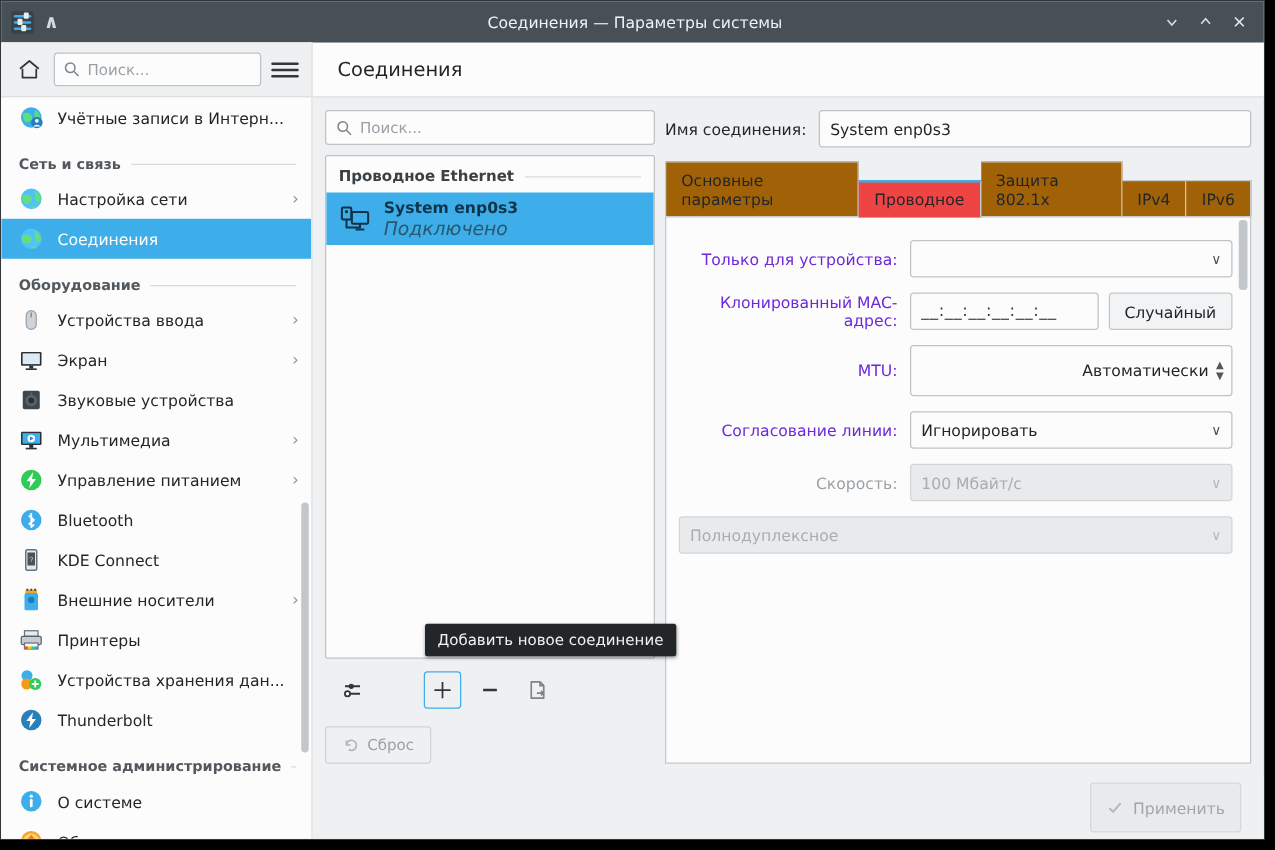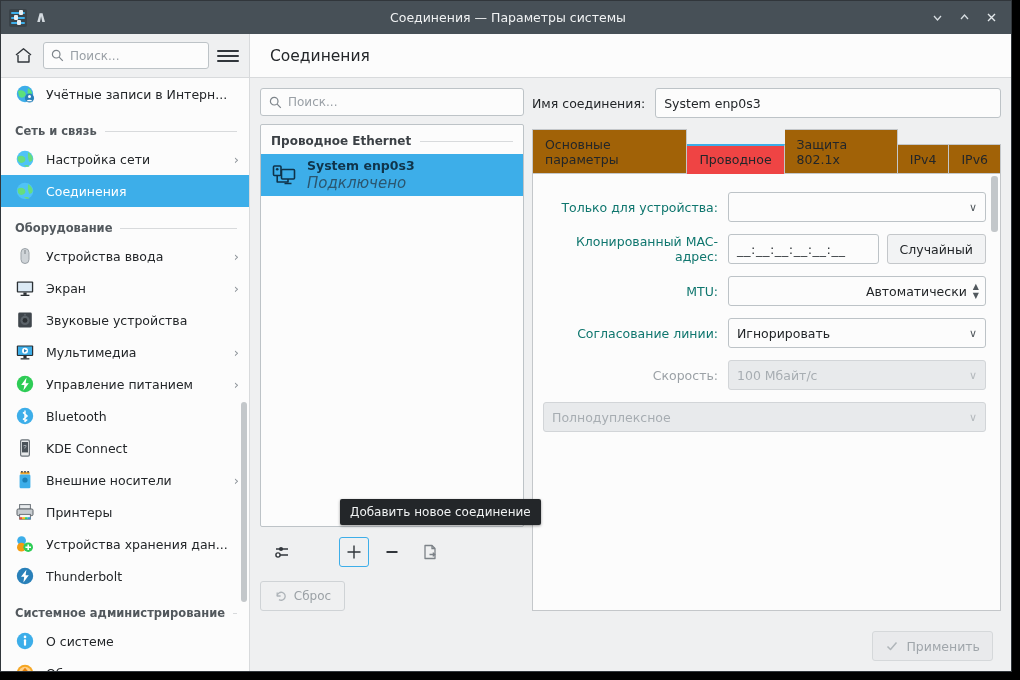--- a/index.html
+++ b/index.html
@@ -185,21 +185,21 @@
     background: #ef4444; color: #232629; border-top: 2px solid #3daee9;
     padding-top: 6px; z-index: 3;
   }
   #tabpanel {
     flex: 1; background: #fcfcfc; border: 1px solid #c4c7ca;
     padding: 18px 14px 10px 10px; min-height: 0; position: relative;
   }
   .frow { display: flex; align-items: center; margin-bottom: 12px; }
   .flabel {
     width: 185px; flex: 0 0 185px; text-align: right; padding-right: 10px;
-    font-size: 12.5px; color: #0f766e;
+    font-size: 12.5px; color: #6d28d9;
   }
   .flabel.dim { color: #9ba1a6; }
   .fctl { flex: 1; display: flex; align-items: center; gap: 8px; }
   .combo {
     flex: 1; height: 30px; background: #fcfcfc; border: 1px solid #bdc3c7;
     border-radius: 3px; display: flex; align-items: center;
     padding: 0 8px; font-size: 12.5px; color: #232629; cursor: pointer;
   }
   .combo .val { flex: 1; }
   .combo .chev { color: #51585d; font-size: 11px; }
@@ -209,39 +209,39 @@
     flex: 1; height: 30px; background: #fcfcfc; border: 1px solid #bdc3c7;
     border-radius: 3px; display: flex; align-items: center; padding: 0 8px;
     font-size: 13px; color: #31363b; letter-spacing: .5px; cursor: text;
   }
   .pushbtn {
     height: 30px; padding: 0 12px; background: #f2f3f4; border: 1px solid #c4c7ca;
     border-radius: 3px; display: flex; align-items: center; justify-content: center;
     font-size: 12.5px; color: #232629; cursor: pointer;
   }
   .spin {
-    flex: 1; height: 30px; background: #fcfcfc; border: 1px solid #bdc3c7;
+    flex: 1; height: 41px; background: #fcfcfc; border: 1px solid #bdc3c7;
     border-radius: 3px; display: flex; align-items: center; padding: 0 6px 0 8px;
     font-size: 12.5px; color: #232629; cursor: text;
   }
   .spin .val { flex: 1; text-align: right; padding-right: 6px; }
   .spin .arrows { display: flex; flex-direction: column; gap: 1px; color: #51585d; }
   .spin .arrows span { font-size: 8px; line-height: 8px; }
   
   #detail-sb {
     position: absolute; right: 2px; top: 2px; bottom: 2px; width: 7px;
   }
   #detail-thumb { position: absolute; left: 0; top: 0; width: 7px; height: 56px; background: #c3c7ca; border-radius: 3px; }
   
   #footer {
     height: 50px; flex: 0 0 50px; display: flex; align-items: center;
     justify-content: flex-end; padding: 0 18px; background: #eff0f1;
   }
   #apply-btn {
-    height: 30px; padding: 0 12px; background: #e9eaec; border: 1px solid #d5d8da;
+    height: 40px; padding: 0 12px; background: #e9eaec; border: 1px solid #d5d8da;
     border-radius: 3px; display: flex; align-items: center; gap: 7px;
     color: #a0a6ab; font-size: 12.5px; cursor: default;
   }
   .ico-svg { display: block; }
 </style>
 </head>
 <body>
 
 <div id="window">
 

